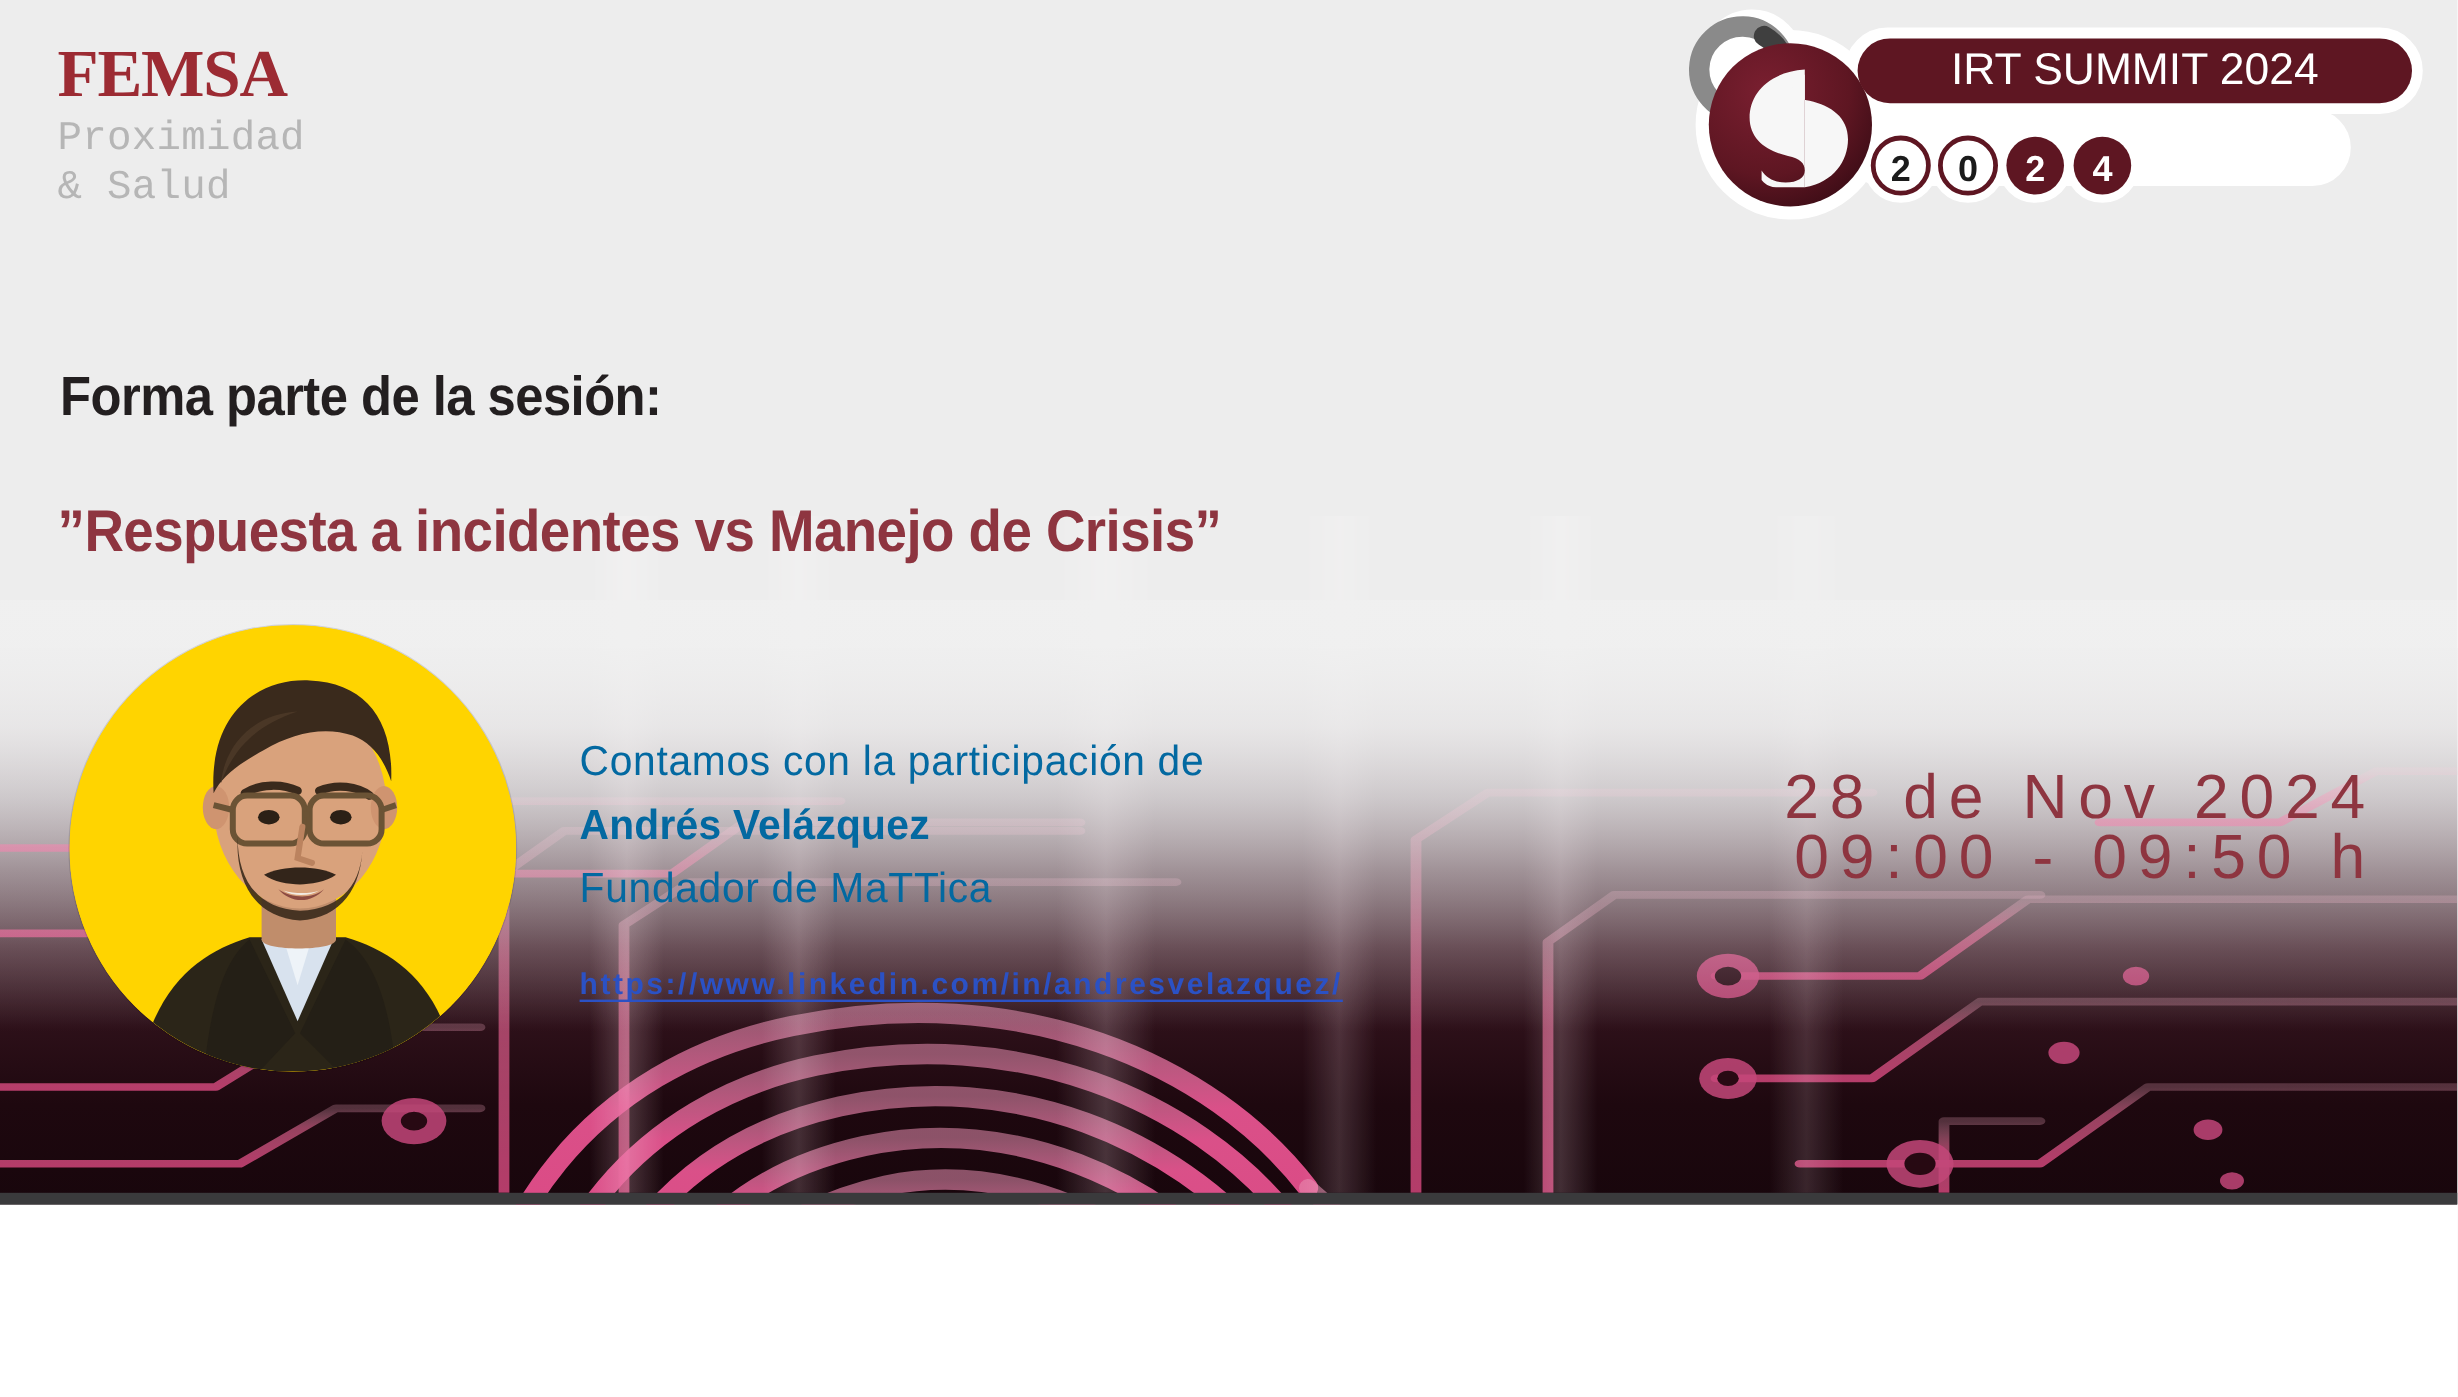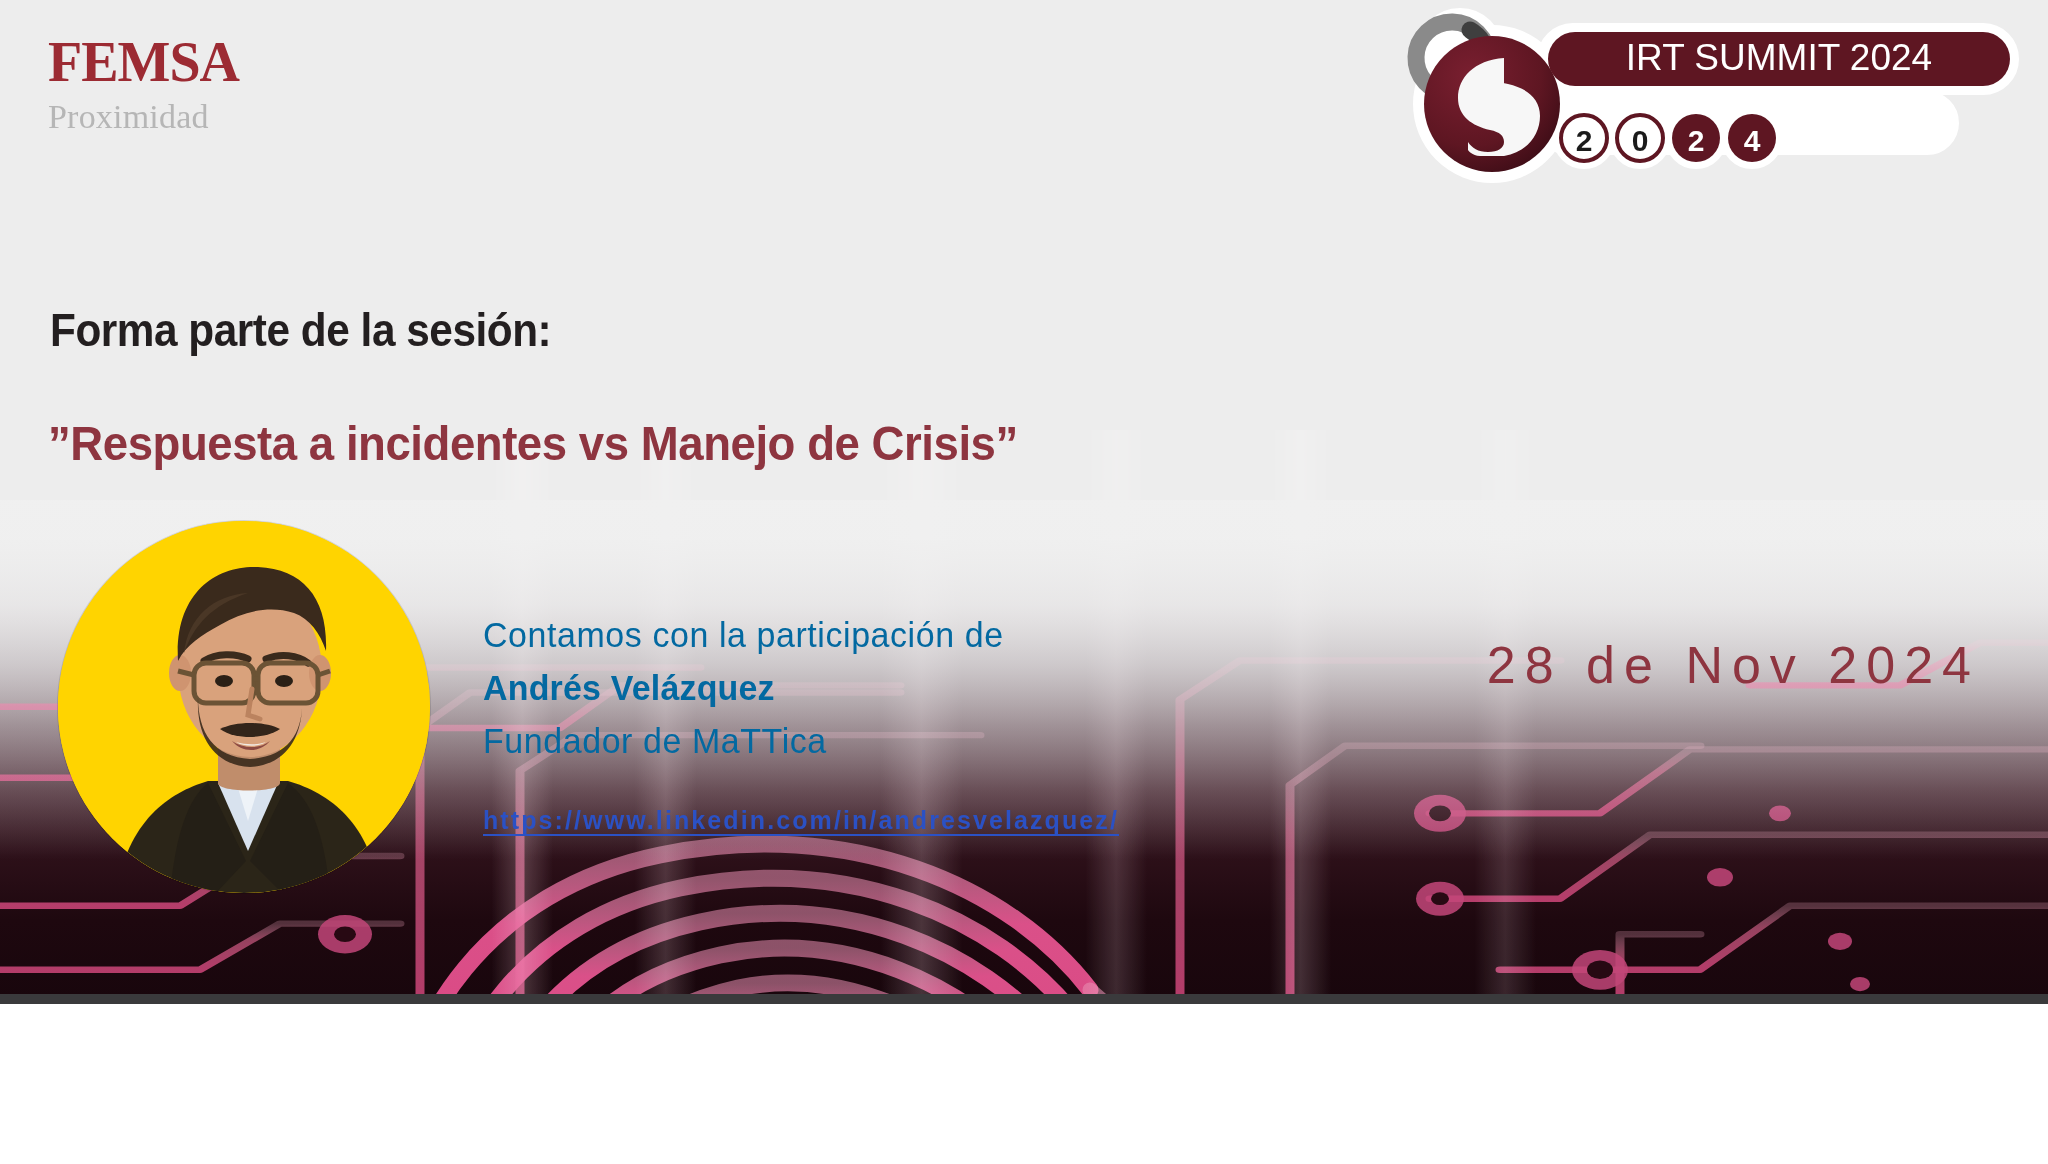--- a/index.html
+++ b/index.html
@@ -105,21 +105,21 @@
   .femsa-word {
     font-family: "Liberation Serif", serif;
     font-weight: bold;
     font-size: 56px;
     letter-spacing: -1px;
     color: #9c2b33;
     line-height: 1;
     margin: 0;
   }
   .femsa-sub {
-    font-family: Liberation Serif, serif;
+    font-family: Liberation Mono, monospace;
     font-weight: 300;
     font-size: 34px;
     line-height: 1.22;
     color: #b6b6b6;
     margin: 6px 0 0 0;
     letter-spacing: .2px;
   }
 
   
   .irt-logo {
@@ -303,20 +303,21 @@
   </div>
 
   <div class="bg-streaks"></div>
   <div class="bg-haze"></div>
   <div class="bottom-bar"></div>
 
   <div class="femsa-logo">
     <div class="femsa-word">FEMSA</div>
     <div class="femsa-sub">
       <div>Proximidad</div>
+      <div>&amp; Salud</div>
     </div>
   </div>
 
   <div class="irt-logo">
     <svg viewBox="0 0 640 180" aria-hidden="true">
       <defs>
         <radialGradient id="lockGrad" cx="35%" cy="30%" r="85%">
           <stop offset="0%" stop-color="#7a1f30"></stop>
           <stop offset="60%" stop-color="#5e1622"></stop>
           <stop offset="100%" stop-color="#340a13"></stop>
@@ -421,15 +422,16 @@
   <div class="speaker-block">
     <div class="speaker-line">Contamos con la participación de</div>
     <div class="speaker-line bold">Andrés Velázquez</div>
     <div class="speaker-line">Fundador de MaTTica</div>
   </div>
 
   <a class="linkedin-url" href="#">https://www.linkedin.com/in/andresvelazquez/</a>
 
   <div class="datetime">
     <div>28 de Nov 2024</div>
+    <div>09:00 - 09:50 h</div>
   </div>
 
 </div>
 
 </body></html>

